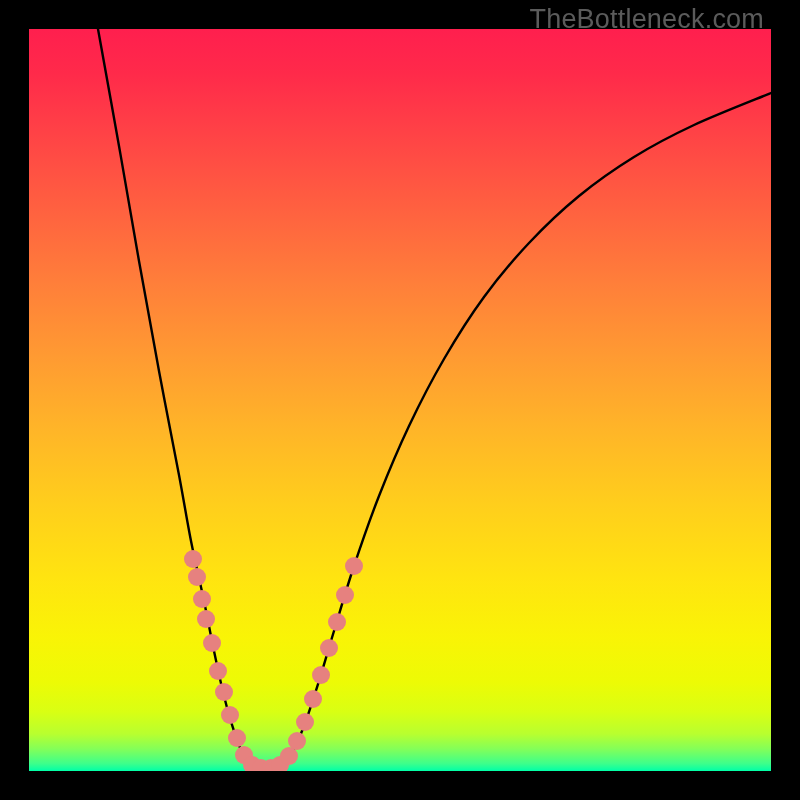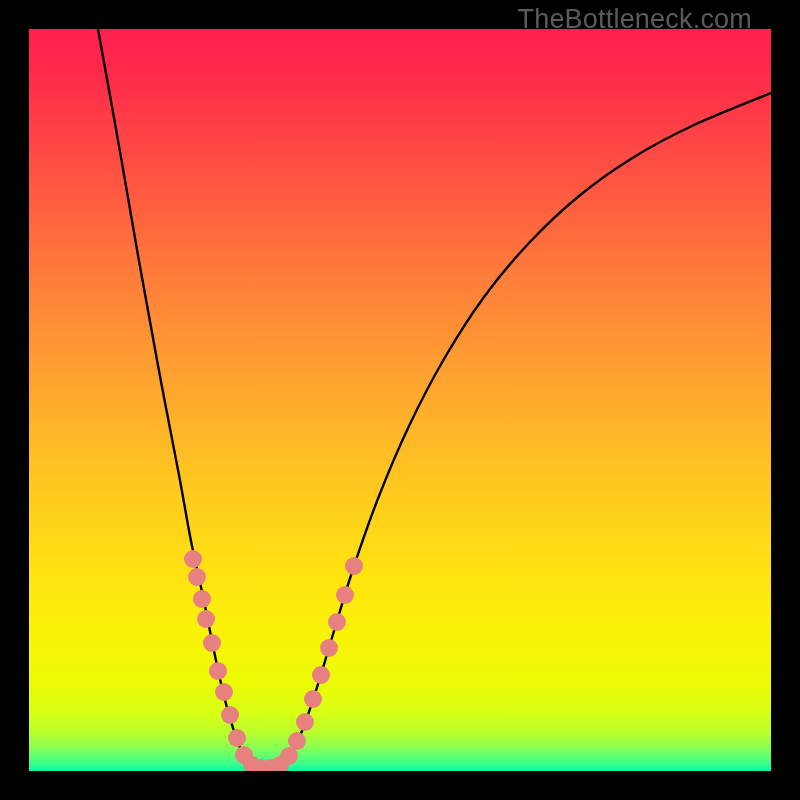--- a/index.html
+++ b/index.html
@@ -48,21 +48,21 @@
       #d9ff13 92%,
       #b8ff2f 95%,
       #84ff58 97%,
       #3dff8b 99%,
       #00ffa8 100%
     );
   }
   .watermark {
     position: absolute;
     top: 4px;
-    right: 48px;
+    right: 36px;
     color: #5b5b5b;
     font-size: 27px;
     letter-spacing: 0.2px;
     font-weight: 500;
   }
   svg.curve {
     position: absolute;
     left: 0;
     top: 0;
   }

